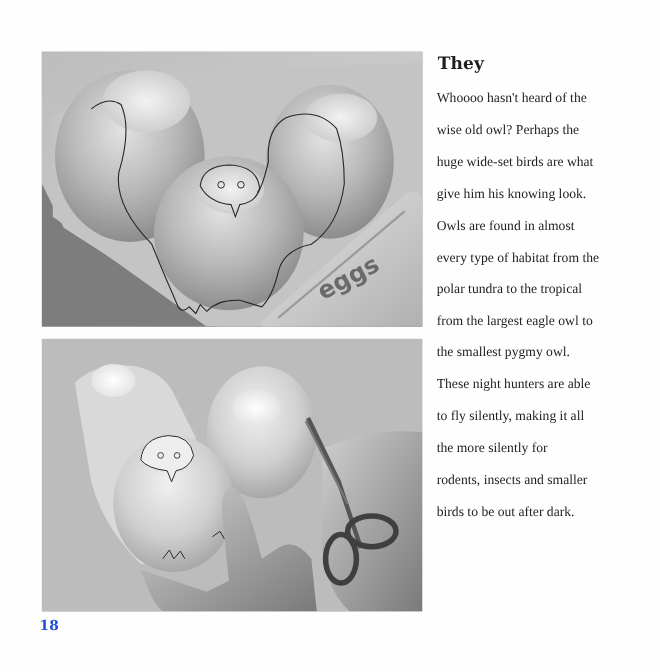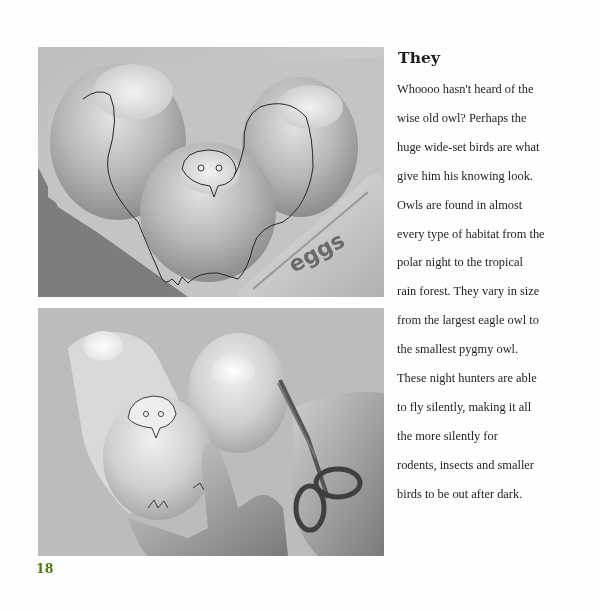--- a/index.html
+++ b/index.html
@@ -6,21 +6,21 @@
   body { width:600px; height:611px; background:#fdfdfd; position:relative; overflow:hidden; font-family:"DejaVu Serif", serif; }
   .page { position:absolute; inset:0; background:#fefefe; }
   .photo { position:absolute; overflow:hidden; }
   .photo svg { display:block; width:100%; height:100%; }
   #photo-top { left:38px; top:47px; width:346px; height:250px; background:#8a8a8a; }
   #photo-bottom { left:38px; top:308px; width:346px; height:248px; background:#b9b9b9; }
   .text-col { position:absolute; left:397px; top:48px; width:200px; color:#1e1e1e; }
   .title { font-family:"DejaVu Serif", serif; font-weight:bold; font-size:15.5px; margin:0 0 9px 1px; letter-spacing:0.1px; }
   .body { font-family:"Liberation Serif", serif; font-size:12.4px; line-height:12.9px; margin:0; }
   .body span { display:block; white-space:nowrap;margin-top:16px; }
-  .pagenum { position:absolute; left:36px; top:561px; font-family:"DejaVu Serif", serif; font-weight:bold; font-size:12.5px; color:#4d7c0f; }
+  .pagenum { position:absolute; left:36px; top:561px; font-family:"DejaVu Serif", serif; font-weight:bold; font-size:12.5px; color:#1d4ed8; }
 </style>
 </head>
 <body>
 
 <div class="page">
 
   <div class="photo" id="photo-top">
     <svg viewBox="0 0 346 250" preserveAspectRatio="none">
       <defs>
         <radialGradient id="cupA" cx="45%" cy="35%" r="65%">
@@ -113,22 +113,21 @@
 
   <div class="text-col">
     <h2 class="title">They</h2>
     <p class="body">
       <span>Whoooo hasn't heard of the</span>
       <span>wise old owl? Perhaps the</span>
       <span>huge wide-set birds are what</span>
       <span>give him his knowing look.</span>
       <span>Owls are found in almost</span>
       <span>every type of habitat from the</span>
-      <span>polar night to the tropical</span>
-      <span>rain forest. They vary in size</span>
+      <span>polar tundra to the tropical</span>
       <span>from the largest eagle owl to</span>
       <span>the smallest pygmy owl.</span>
       <span>These night hunters are able</span>
       <span>to fly silently, making it all</span>
       <span>the more silently for</span>
       <span>rodents, insects and smaller</span>
       <span>birds to be out after dark.</span>
     </p>
   </div>
 

